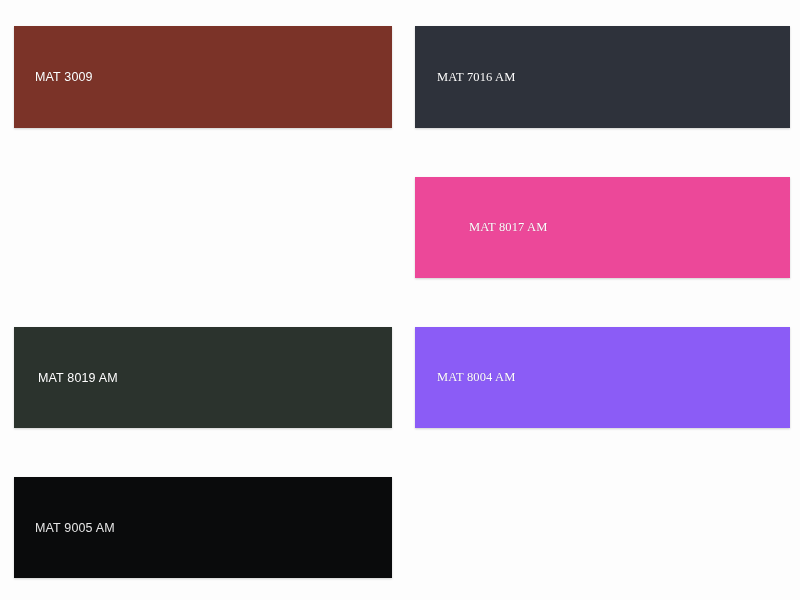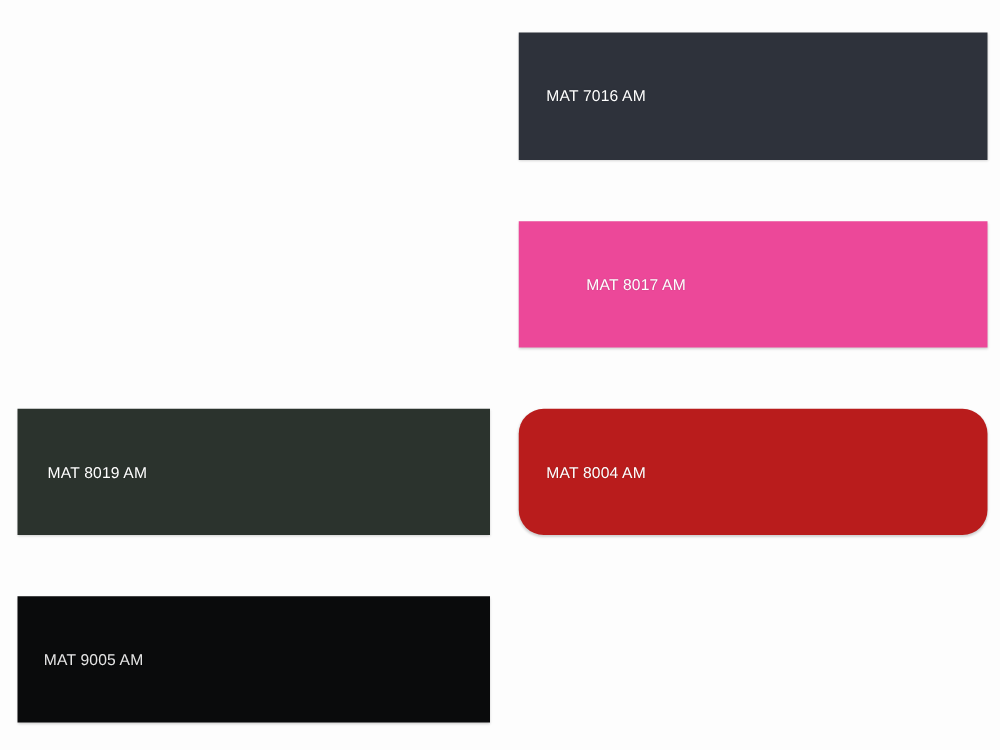--- a/index.html
+++ b/index.html
@@ -39,48 +39,51 @@
     white-space: nowrap;
     text-shadow: 0 0 1px rgba(0,0,0,0.25);
     user-select: none;
   }
 
   
   .col-left  { left: 14px;  width: 378px; }
   .col-right { left: 415px; width: 375px; }
 
   .col-left  .swatch-label { padding-left: 21px; }
-  .col-right .swatch-label { padding-left: 22px; }
+  .col-right .swatch-label { padding-left: 22px; font-family: Liberation Serif, serif; }
 
   
   .row-1 { top: 26px;  height: 102px; }
   .row-2 { top: 177px; height: 101px; }
   .row-3 { top: 327px; height: 101px; }
   .row-4 { top: 477px; height: 101px; }
 </style>
 </head>
 <body style="background: rgb(253, 253, 253);">
 
 <div id="swatch-grid">
 
+  <div class="swatch col-left row-1" style="background-color: rgb(123, 51, 40);">
+    <span class="swatch-label" style="color: rgb(255, 255, 255);">MAT 3009</span>
+  </div>
 
   <div class="swatch col-right row-1" style="background-color: rgb(46, 50, 59);">
     <span class="swatch-label" style="color: rgb(255, 255, 255);">MAT 7016 AM</span>
   </div>
 
 
   <div class="swatch col-right row-2" style="background-color: #ec4899; padding-left: 32px;">
     <span class="swatch-label" style="color: rgb(255, 255, 255);">MAT 8017 AM</span>
   </div>
 
   <div class="swatch col-left row-3" style="background-color: rgb(43, 51, 45);">
     <span class="swatch-label" style="color: rgb(255, 255, 255); padding-left: 24px;">MAT 8019 AM</span>
   </div>
 
-  <div class="swatch col-right row-3" style="background-color: #b91c1c; border-radius: 20px;">
+  <div class="swatch col-right row-3" style="background-color: #8b5cf6;">
     <span class="swatch-label" style="color: rgb(255, 255, 255);">MAT 8004 AM</span>
   </div>
 
   <div class="swatch col-left row-4" style="background-color: rgb(10, 11, 12);">
     <span class="swatch-label" style="color: #e5e5e5;">MAT 9005 AM</span>
   </div>
 
 </div>
 
 </body></html>

